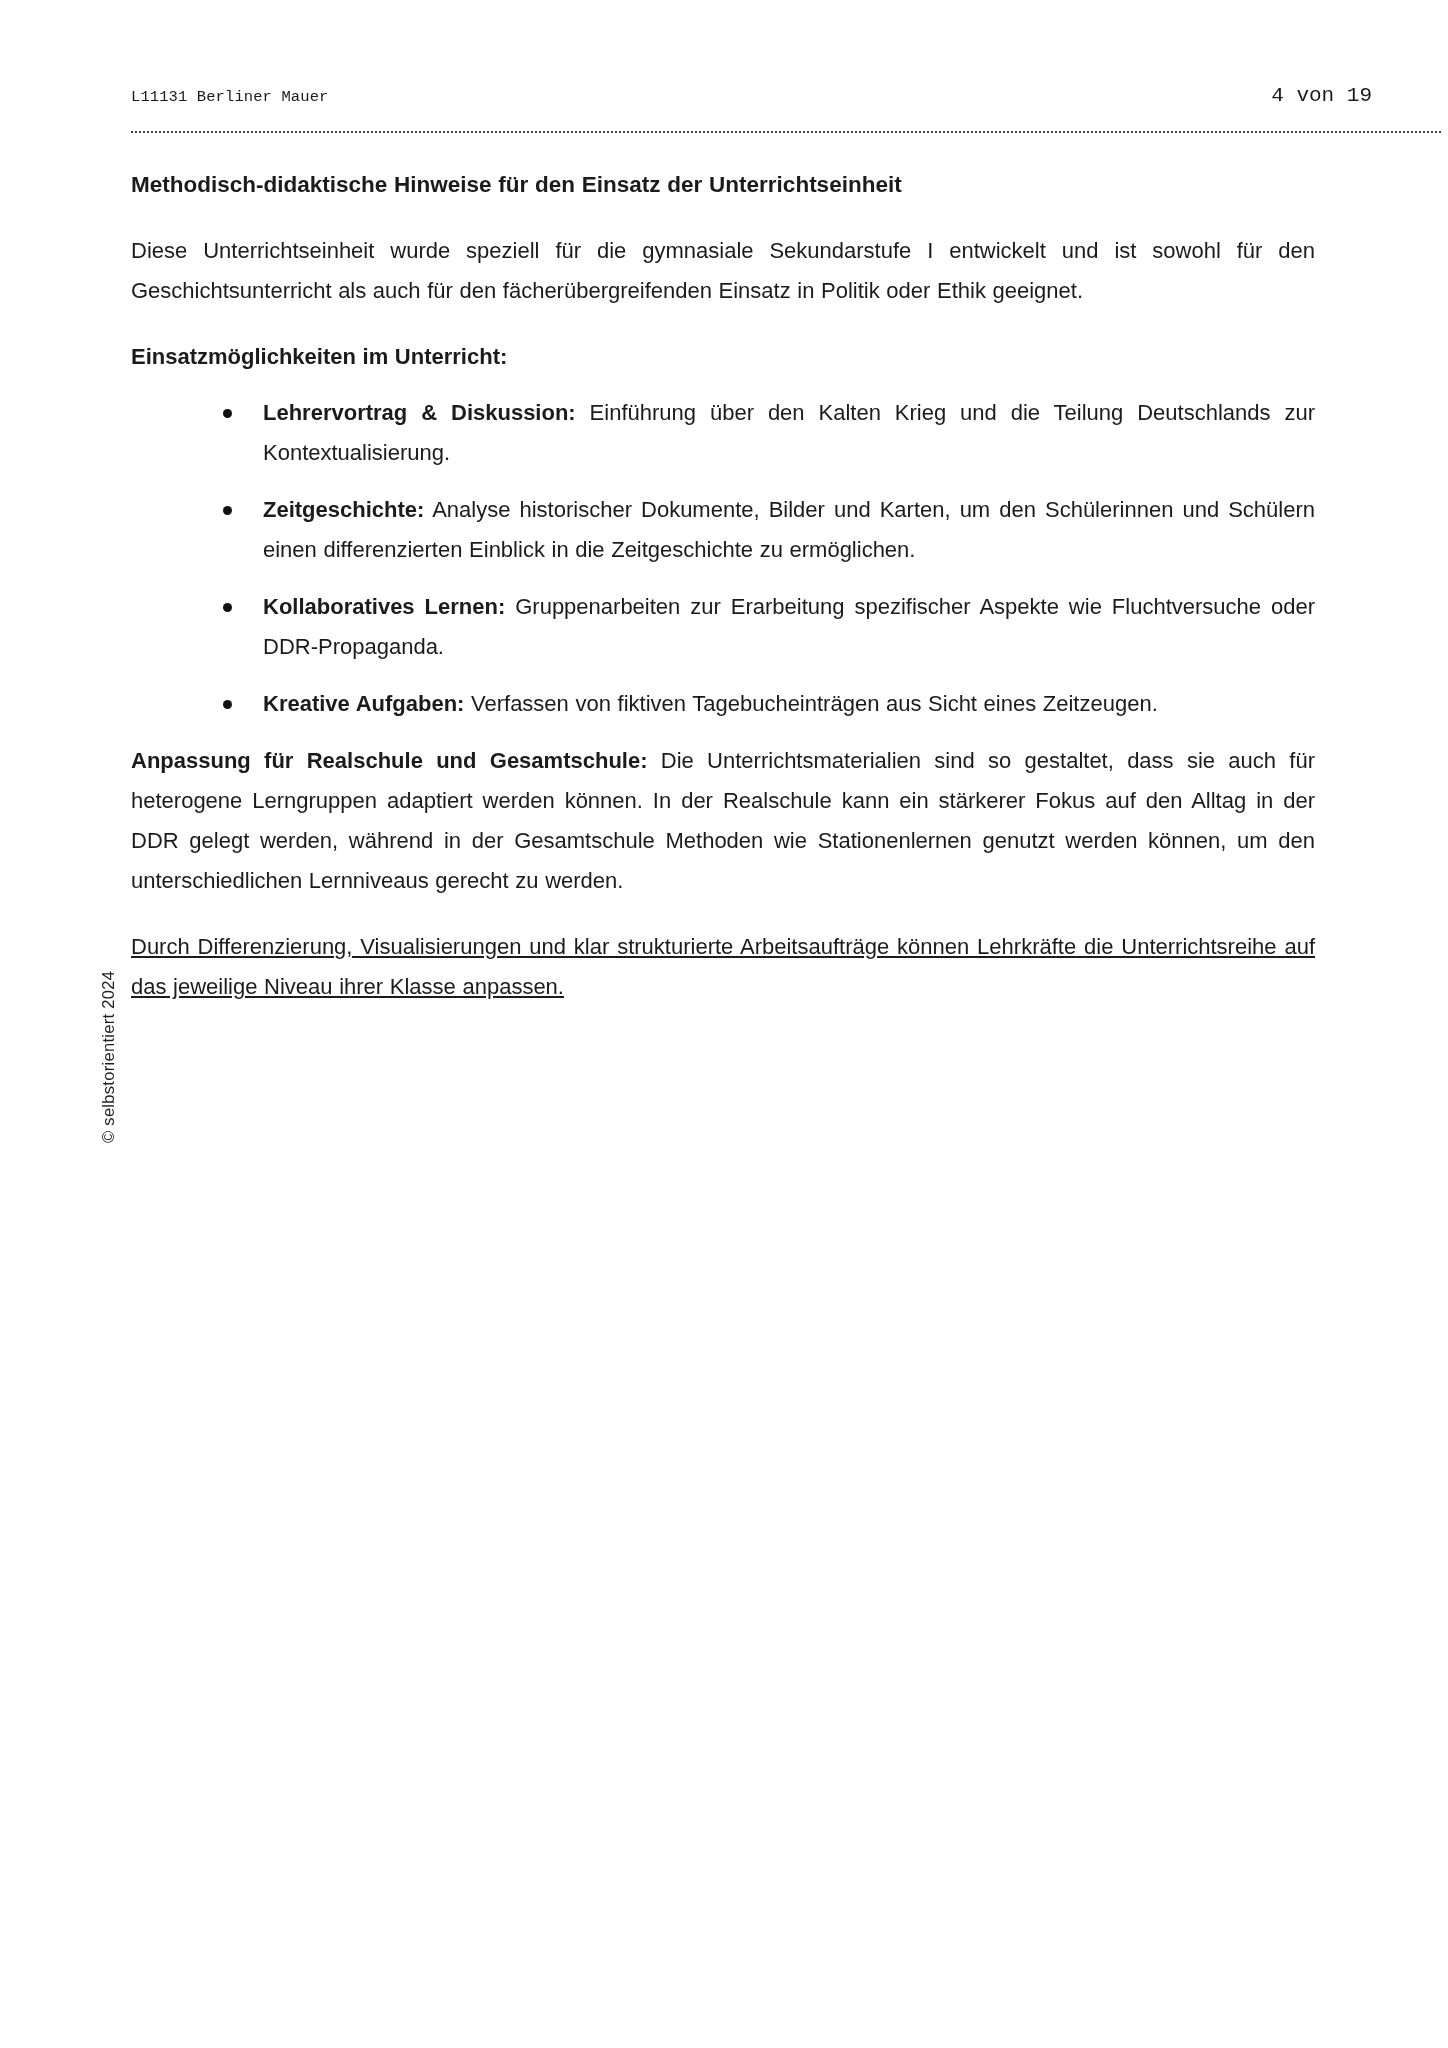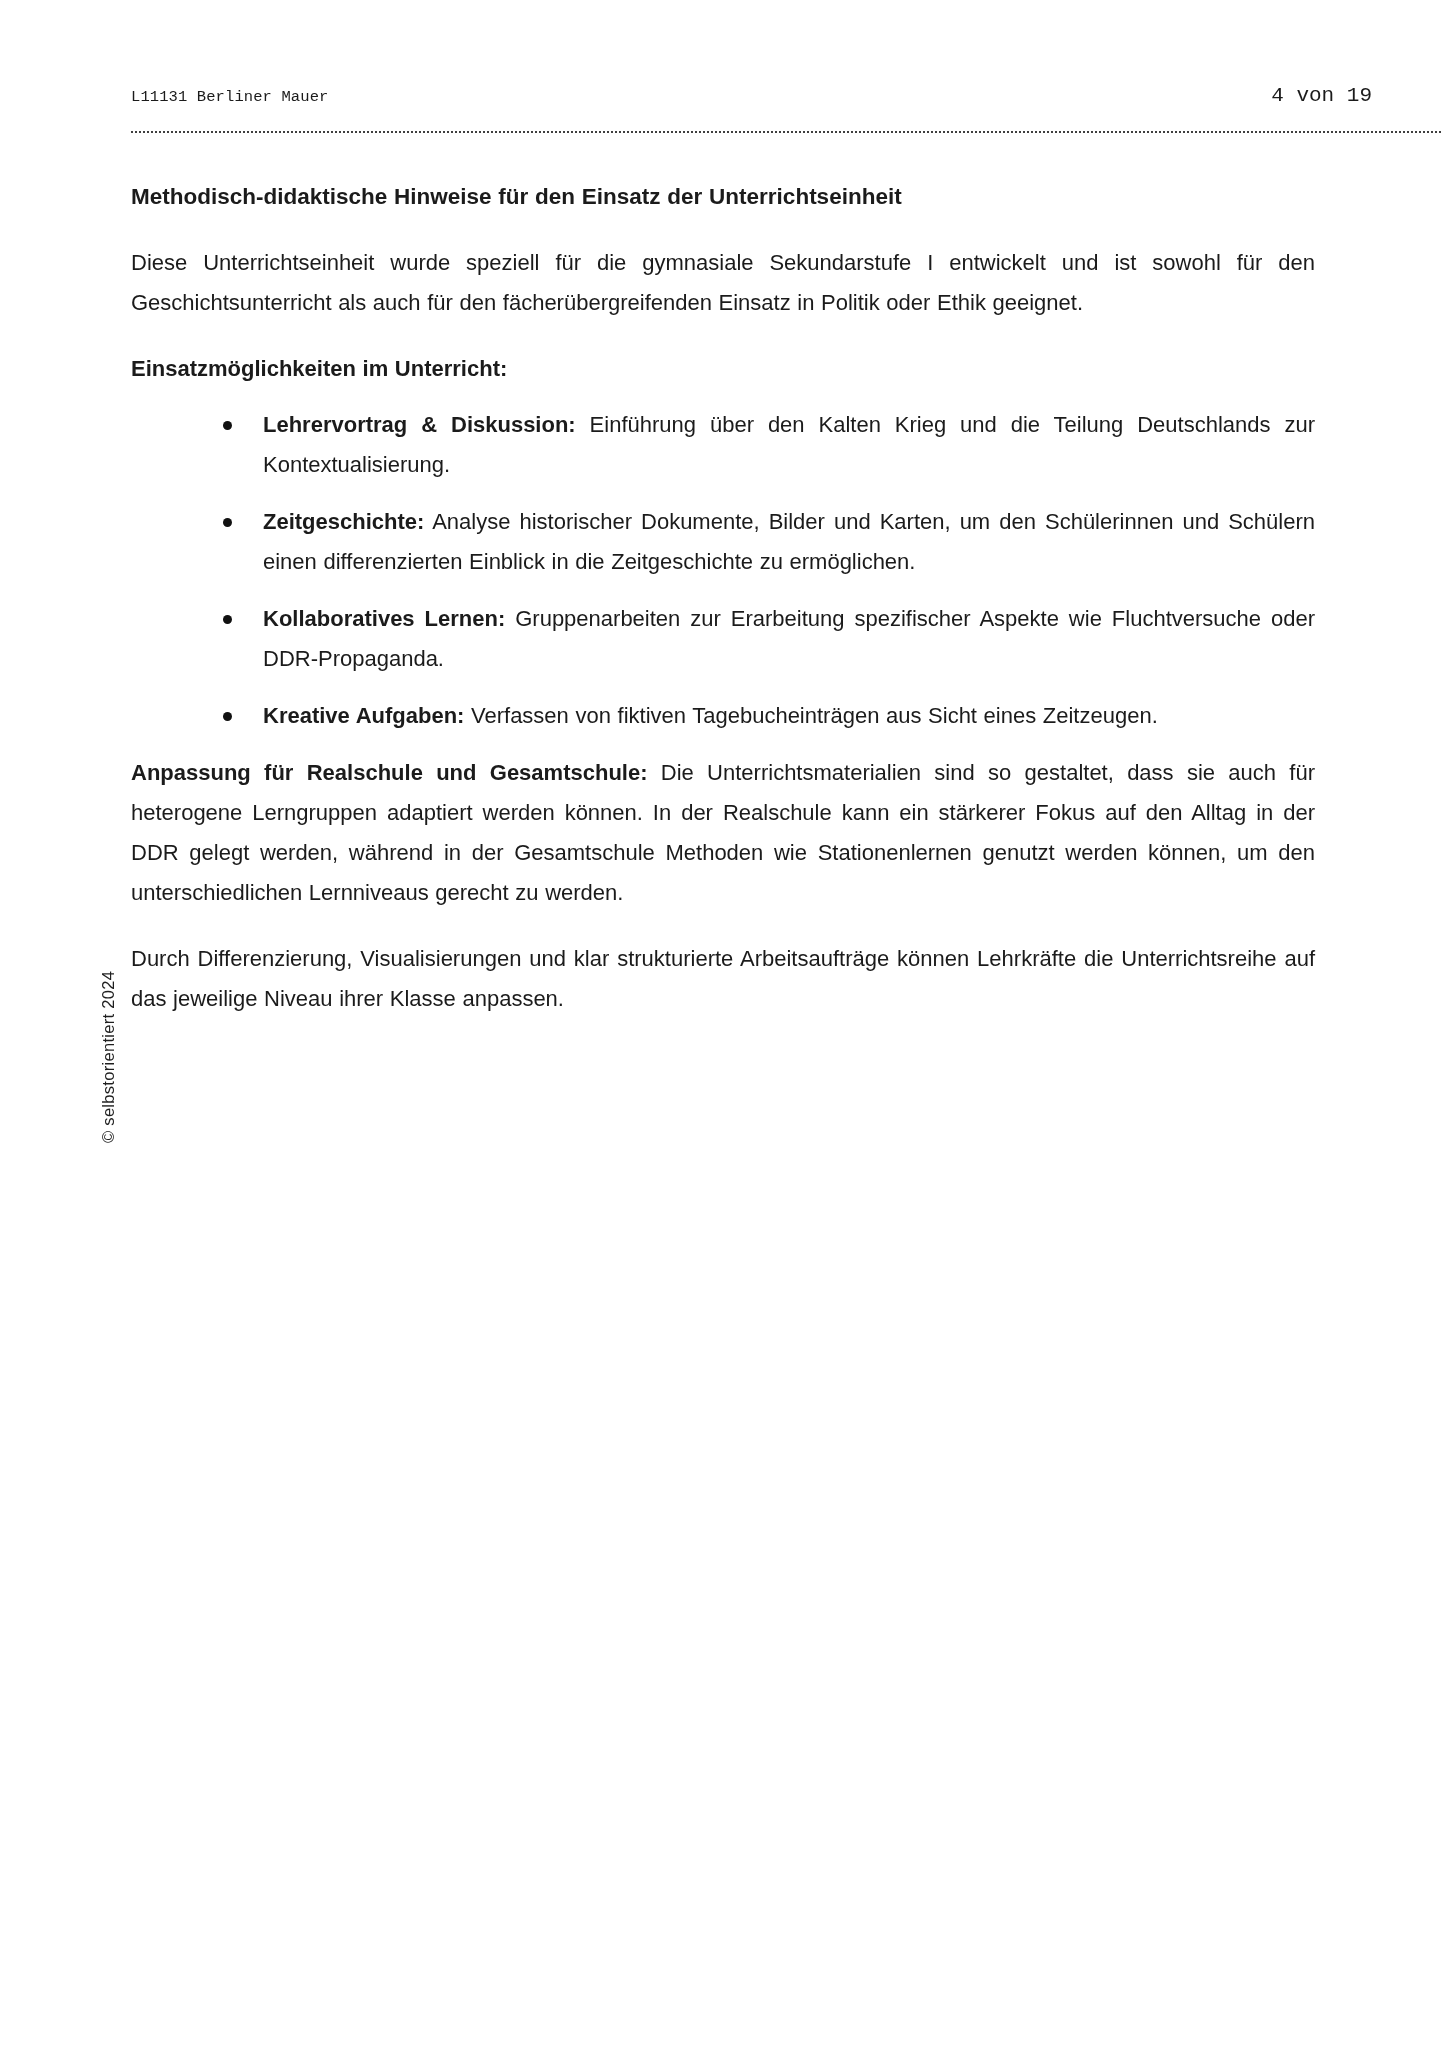--- a/index.html
+++ b/index.html
@@ -57,28 +57,28 @@
     width: 1184px;
     font-size: 22px;
     line-height: 40px;
     word-spacing: 0.5px;
   }
 
   .doc-title {
     font-size: 22.5px;
     line-height: 40px;
     font-weight: bold;
-    margin: 12px 0 26px 0;
+    margin: 0 0 26px 0;
   }
 
   .para {
     margin: 0 0 26px 0;
     text-align: justify;
   }
-  .para:last-child { margin-bottom: 16px; }
+  .para:last-child { margin-bottom: 16px; text-decoration: underline; }
 
   .list-heading {
     font-size: 22px;
     line-height: 40px;
     font-weight: bold;
     margin: 0 0 16px 0;
   }
 
   .bullet-list {
     list-style: none;

